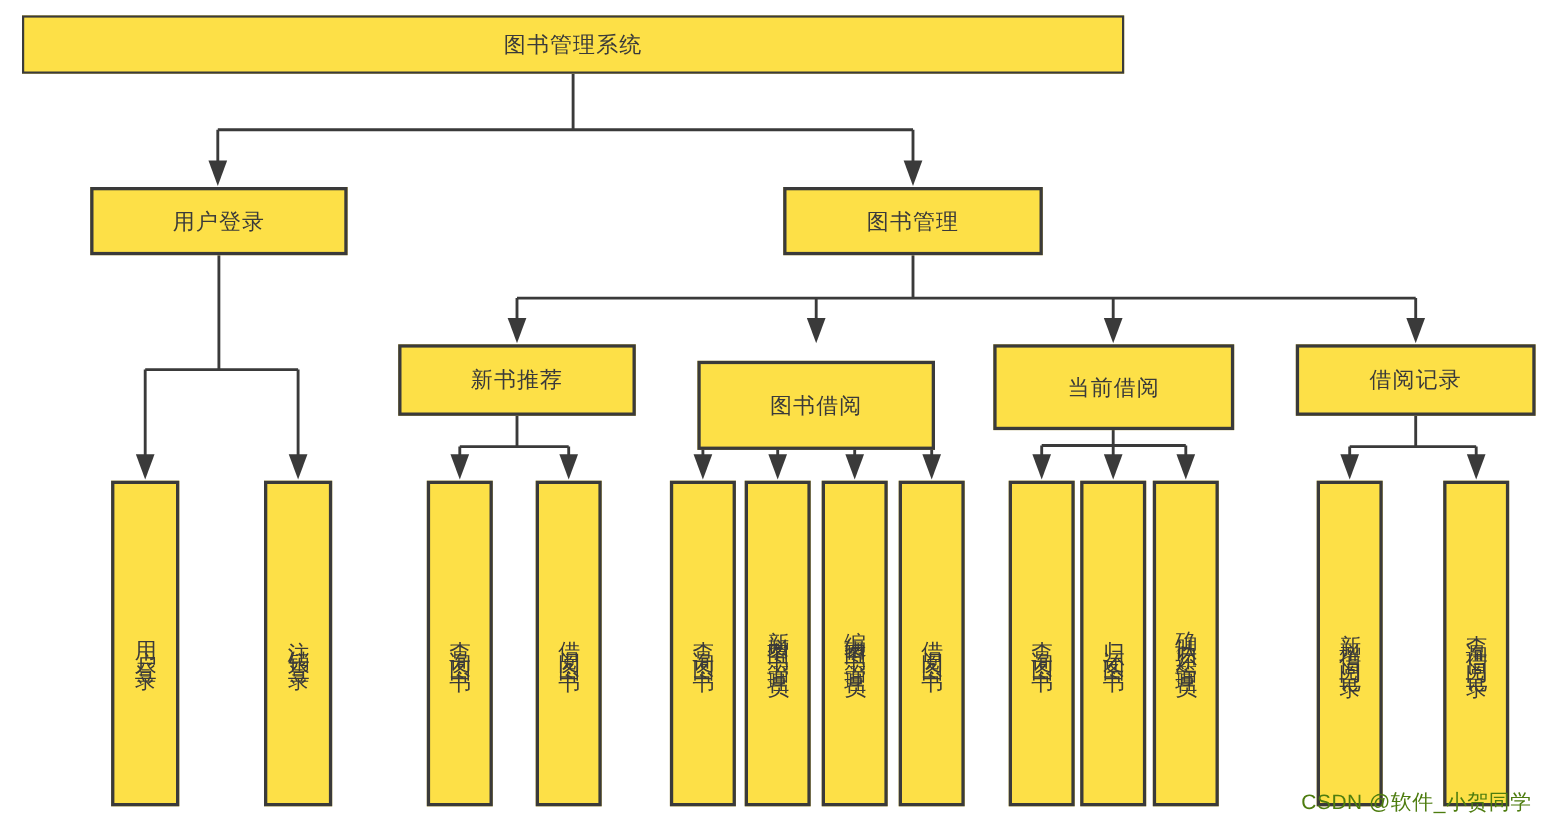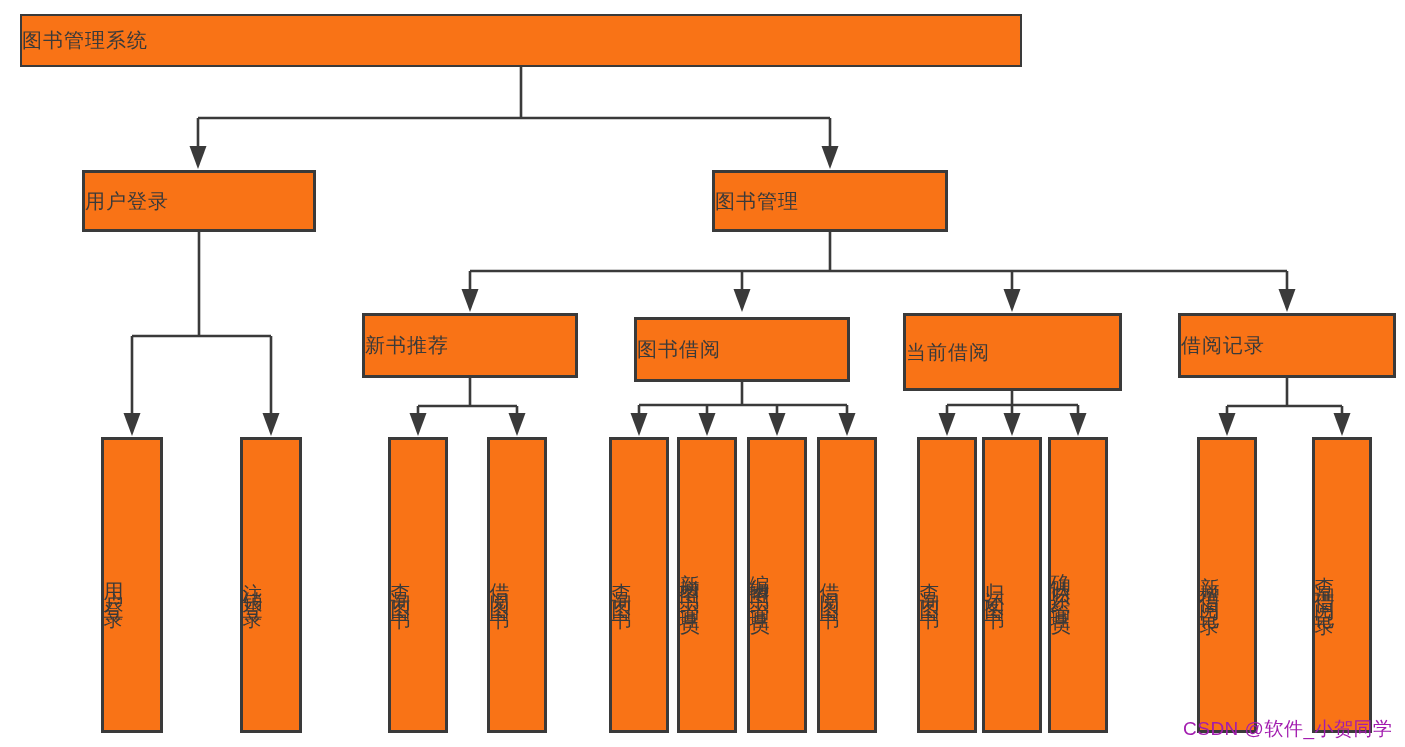--- a/index.html
+++ b/index.html
@@ -6,24 +6,24 @@
   #canvas{
     position:relative;
     width:1405px;height:747px;
     background:#ffffff;
     font-family:"Liberation Sans","DejaVu Sans",sans-serif;
     overflow:hidden;
   }
   #wires{position:absolute;left:0;top:0;width:1405px;height:747px;}
   .box{
     position:absolute;
-    background:#f97316;
+    background:#fde047;
     border:3px solid #3a3a3a;
     box-sizing:border-box;
-    display:flex;align-items:center;
+    display:flex;align-items:center;justify-content:center;
     color:#3a3a3a;
     z-index:2;
   }
   .box.root{border-width:2.5px;}
   .box.h span{
     font-size:20px;
     letter-spacing:1px;
     white-space:nowrap;
   }
   .box.v span{
@@ -31,21 +31,21 @@
     text-orientation:mixed;
     font-size:20px;
     letter-spacing:9px;
     line-height:1;
     white-space:nowrap;
   }
   .watermark{
     position:absolute;
     left:1183px;top:716px;
     font-size:19px;
-    color:#a21caf;
+    color:#4d7c0f;
     letter-spacing:0.5px;
     white-space:nowrap;
     z-index:6;
   }
 </style>
 </head>
 <body>
 
 <div id="canvas">
 
@@ -103,21 +103,21 @@
   <div class="box h" style="left:82px;top:170px;width:234px;height:62px">
     <span>用户登录</span>
   </div>
   <div class="box h" style="left:712px;top:170px;width:236px;height:62px">
     <span>图书管理</span>
   </div>
 
   <div class="box h" style="left:362px;top:313px;width:216px;height:65px">
     <span>新书推荐</span>
   </div>
-  <div class="box h" style="left:634px;top:317px;width:216px;height:65px">
+  <div class="box h" style="left:634px;top:328px;width:216px;height:81px">
     <span>图书借阅</span>
   </div>
   <div class="box h" style="left:903px;top:313px;width:219px;height:78px">
     <span>当前借阅</span>
   </div>
   <div class="box h" style="left:1178px;top:313px;width:218px;height:65px">
     <span>借阅记录</span>
   </div>
 
   <div class="box v" style="left:101px;top:437px;width:62px;height:296px">

